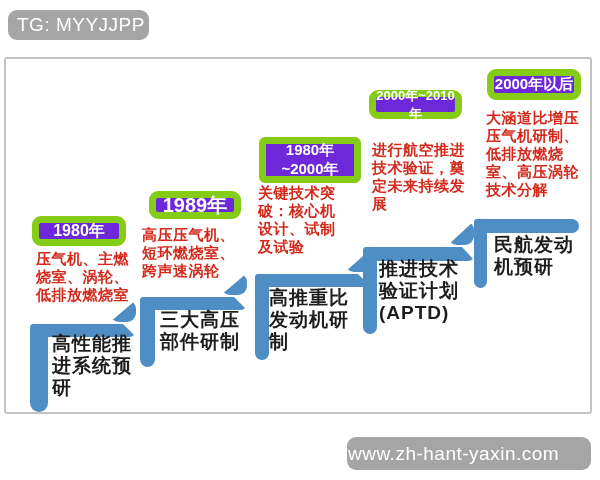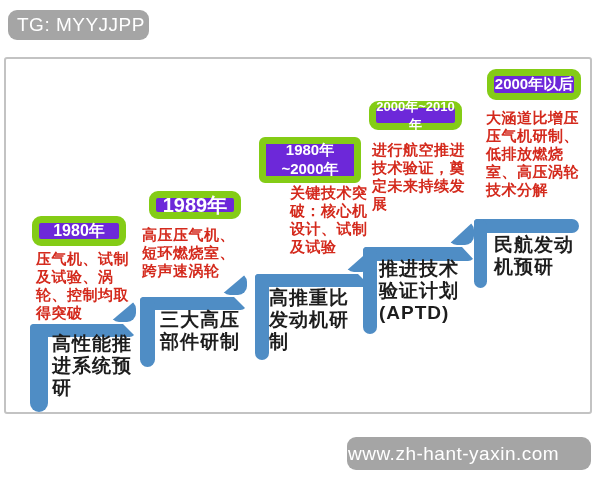--- a/index.html
+++ b/index.html
@@ -71,28 +71,28 @@
   
   .s2 .era-box{left:149px;top:191px;width:92px;height:28px;font-size:20px;}
   .s2 .desc   {left:142px;top:226px;width:102px;}
   .s2 .hbar   {left:140px;top:297px;width:107px;height:13px;}
   .s2 .tri    {left:221px;top:273px;width:26px;height:22px;}
   .s2 .vbar   {left:140px;top:297px;width:15px;height:70px;}
   .s2 .label  {left:160px;top:309px;width:86px;}
 
   
   .s3 .era-box{left:259px;top:137px;width:102px;height:46px;font-size:15px;border-radius:6px;}
-  .s3 .desc   {left:258px;top:184px;width:88px;margin-left:32px;}
+  .s3 .desc   {left:258px;top:184px;width:88px;}
   .s3 .hbar   {left:255px;top:274px;width:116px;height:13px;}
   .s3 .tri    {left:345px;top:249px;width:26px;height:23px;}
   .s3 .vbar   {left:255px;top:274px;width:14px;height:86px;}
   .s3 .label  {left:269px;top:287px;width:86px;}
 
   
-  .s4 .era-box{left:369px;top:101px;width:93px;height:29px;font-size:13px;}
+  .s4 .era-box{left:369px;top:90px;width:93px;height:29px;font-size:13px;}
   .s4 .desc   {left:372px;top:141px;width:94px;}
   .s4 .hbar   {left:363px;top:247px;width:112px;height:14px;}
   .s4 .tri    {left:448px;top:221px;width:26px;height:24px;}
   .s4 .vbar   {left:363px;top:247px;width:14px;height:87px;}
   .s4 .label  {left:379px;top:258px;width:92px;}
 
   
   .s5 .era-box{left:487px;top:69px;width:94px;height:31px;font-size:15px;}
   .s5 .desc   {left:486px;top:109px;width:94px;}
   .s5 .hbar   {left:474px;top:219px;width:105px;height:14px;}
@@ -101,21 +101,21 @@
 </style>
 </head>
 <body>
 
 <div class="abs badge">TG: MYYJJPP</div>
 
 <div class="abs frame"></div>
 
 <div class="s1">
   <div class="abs era-box">1980年</div>
-  <div class="abs desc">压气机、试制及试验、涡轮、控制均取得突破</div>
+  <div class="abs desc">压气机、主燃烧室、涡轮、低排放燃烧室</div>
   <div class="abs hbar cut"></div>
   <div class="abs tri"></div>
   <div class="abs vbar"></div>
   <div class="abs label">高性能推进系统预研</div>
 </div>
 
 <div class="s2">
   <div class="abs era-box">1989年</div>
   <div class="abs desc">高压压气机、短环燃烧室、跨声速涡轮</div>
   <div class="abs hbar cut"></div>

